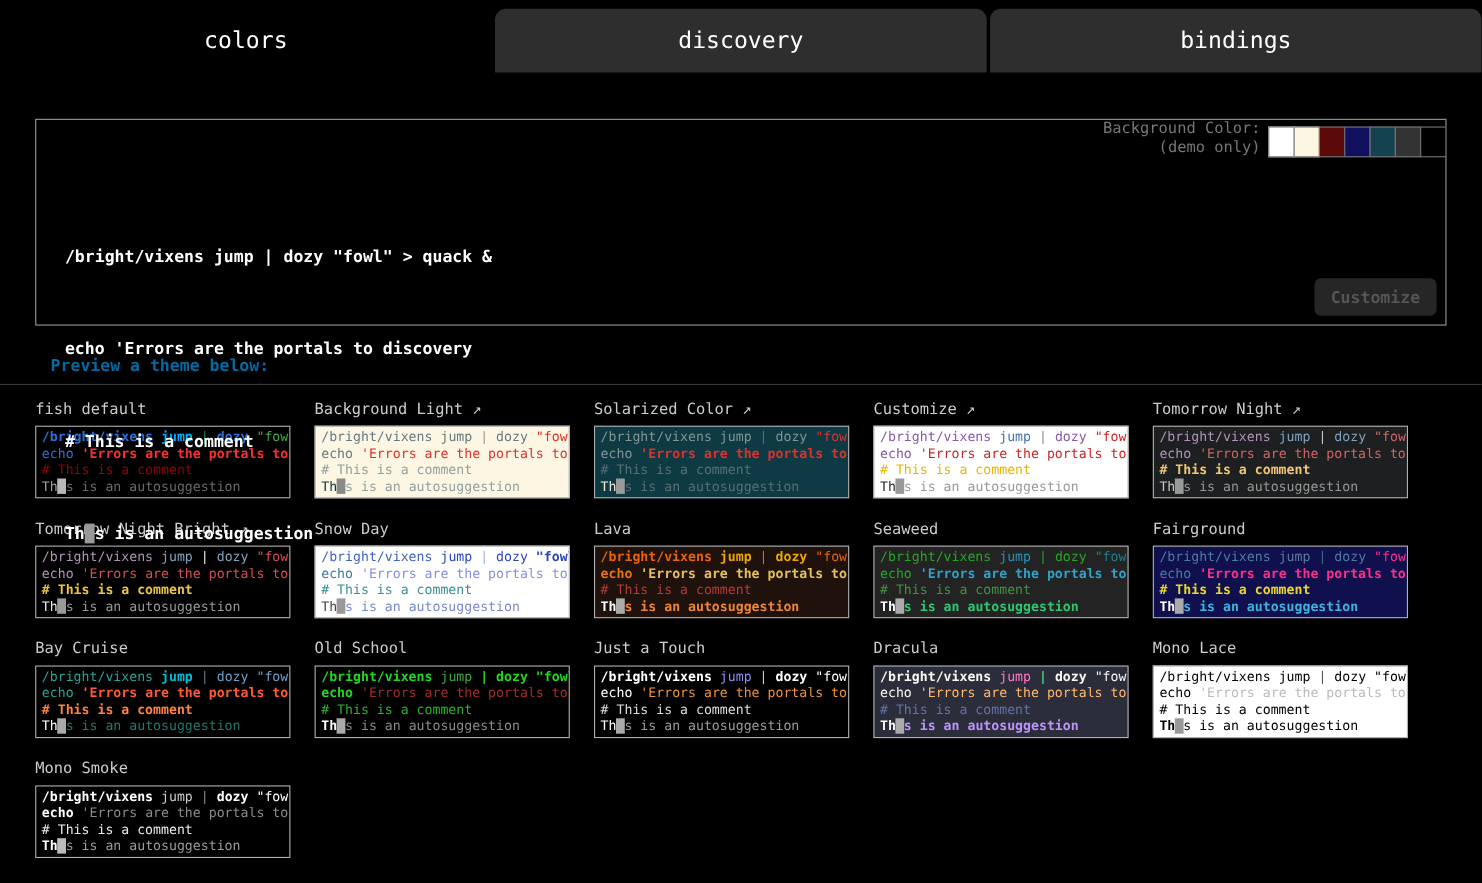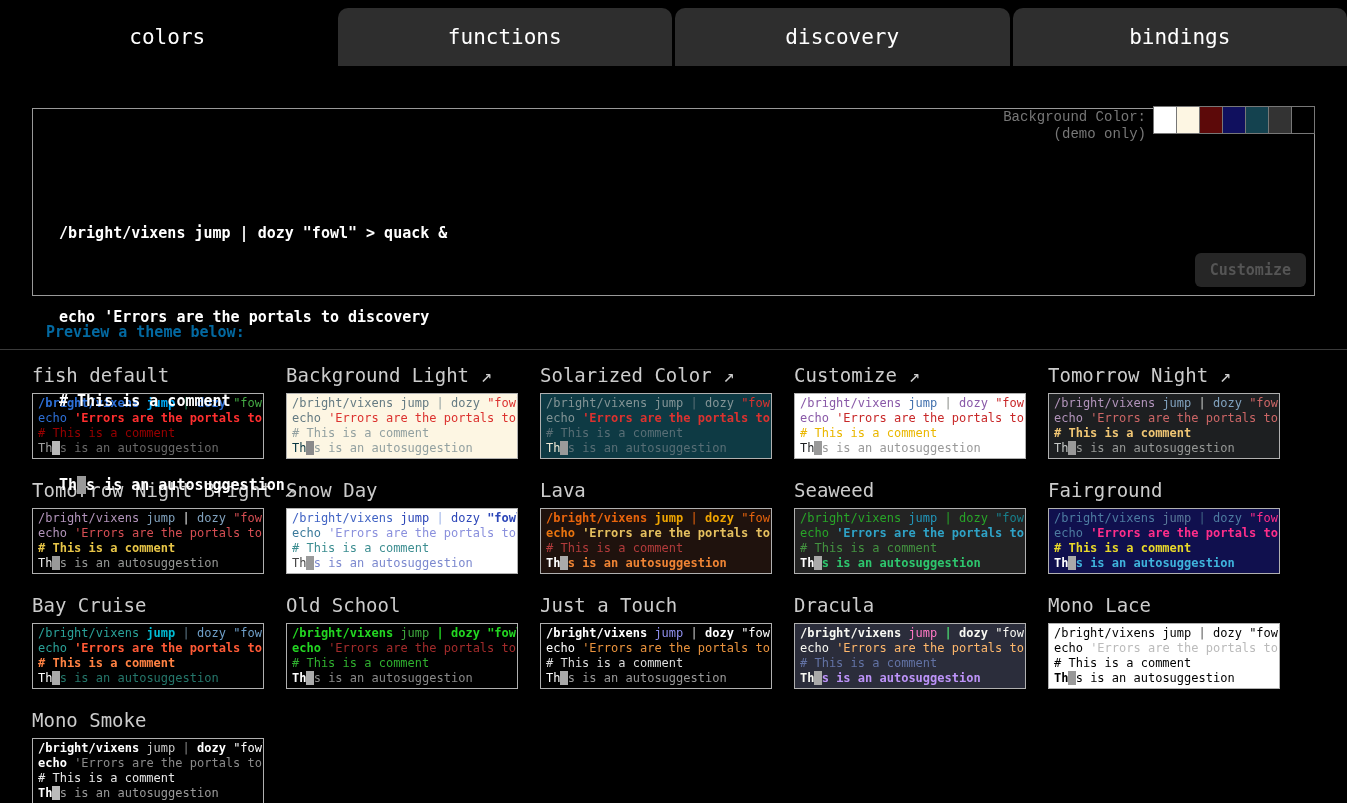--- a/index.html
+++ b/index.html
@@ -9,45 +9,44 @@
   
   .tabrow { display: flex; padding-top: 8px; height: 66px; }
   .tab { flex: 1 1 0; margin-right: 3px; background: #2e2e2e;
     border-radius: 10px 10px 0 0; display: flex; align-items: center; justify-content: center;
     font-size: 21px; color: #fff; cursor: pointer; }
   .tab:last-child { margin-right: 0; }
   .tab.active { background: #000; }
 
   
   .demo-box { margin: 42px 32px 0; position: relative; height: 188px; border: 1px solid #999; background: #000; }
-  .bg-picker { position: absolute; top: -3px; right: -1px; display: flex; align-items: flex-start; font-family: Liberation Mono, monospace; }
+  .bg-picker { position: absolute; top: -3px; right: -1px; display: flex; align-items: flex-end; }
   .bg-picker-label { color: #777; font-size: 14px; line-height: 17px; text-align: right; margin-right: 8px; padding-top: 3px; }
   .swatches { display: flex; }
   .swatch { width: 24px; height: 28px; border: 1px solid #777; margin-left: -1px; cursor: pointer; }
   .demo-text { padding: 54px 0 0 26px; font-size: 15px; font-weight: bold; color: #fff; line-height: 28px; white-space: pre; }
   .cursor { color: transparent; }
   .customize-btn { position: absolute; right: 8px; bottom: 8px; background: #262626; color: #555;
     font-size: 15px; font-weight: bold; padding: 8px 15px; border-radius: 6px; border: 0;
     font-family: inherit; cursor: pointer; }
 
   
   .preview-heading { margin: 27px 0 0 46px; color: #0369a1; font-weight: bold; font-size: 15px; }
   .divider { border: 0; border-top: 1px solid #3a3a3a; margin: 8px 0 14px 0; }
   .themes { margin-left: 32px; display: grid; grid-template-columns: repeat(5, 232px);
     column-gap: 22px; row-gap: 20px; }
-  .theme-title { font-size: 19px; color: #ccc; margin-bottom: 7px; white-space: nowrap; }
+  .theme-title { font-size: 14px; color: #ccc; margin-bottom: 7px; white-space: nowrap; }
   .theme-box { height: 66px; padding: 2px 5px; border: 1px solid #b0b0b0;
     font-size: 12px; line-height: 15px; white-space: pre; overflow: hidden; cursor: pointer; }
 </style>
 </head>
 <body>
 
 <div class="tabrow" id="tabrow">
     <div class="tab active">colors</div>
-    <div class="tab">functions</div>
     <div class="tab">discovery</div>
     <div class="tab">bindings</div>
   </div>
 
 <div class="demo-box">
   <div class="bg-picker">
     <div class="bg-picker-label">
       <div>Background Color:</div>
       <div>(demo only)</div>
     </div>

